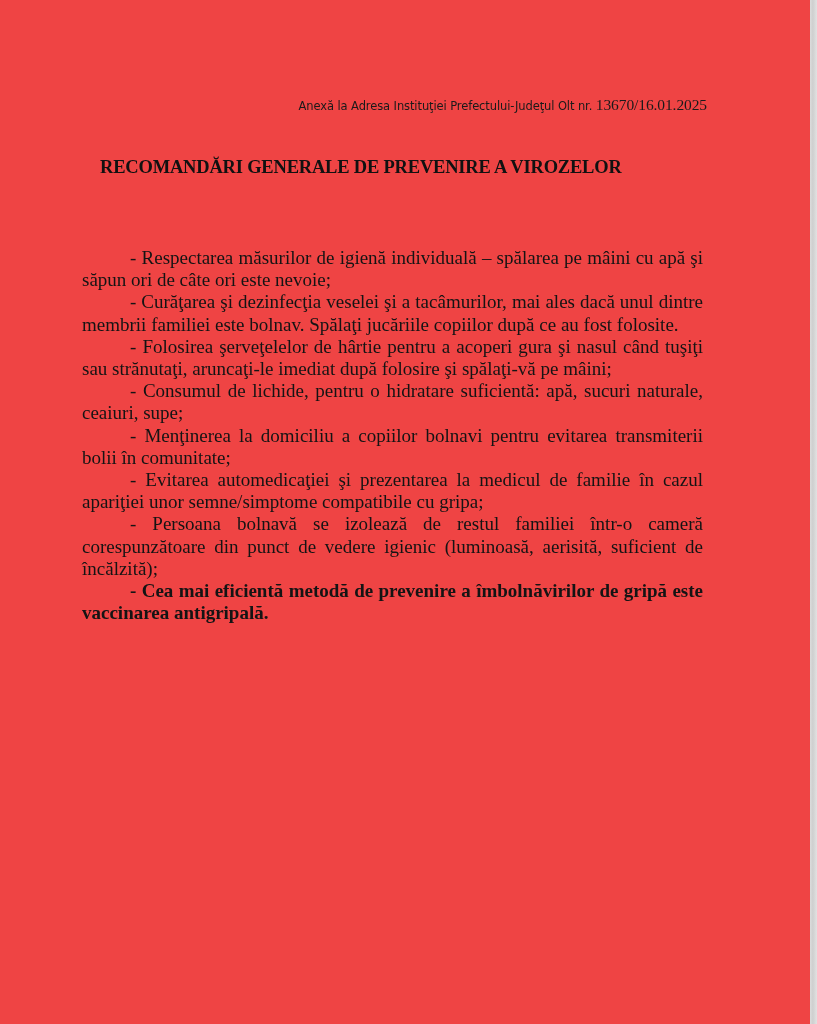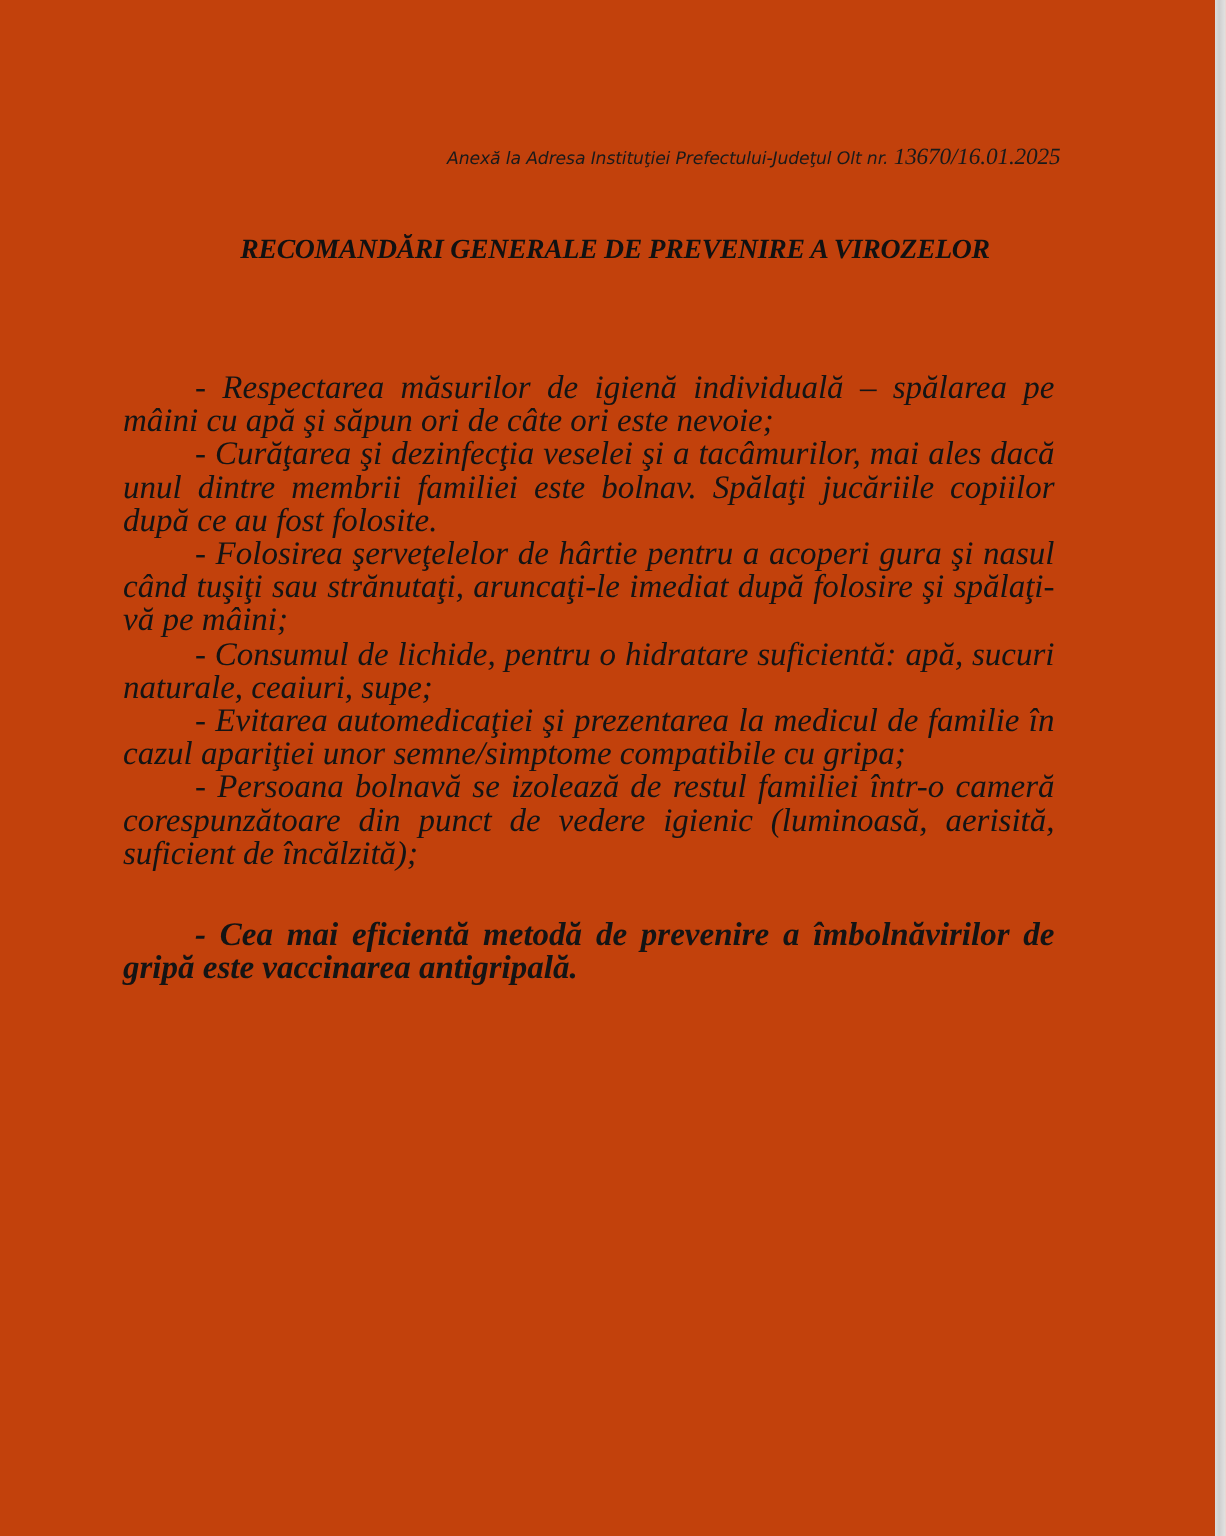--- a/index.html
+++ b/index.html
@@ -7,22 +7,21 @@
     padding: 0;
     width: 817px;
     height: 1024px;
     background: #ffffff;
     overflow: hidden;
   }
   .page {
     position: relative;
     width: 810px;
     height: 1024px;
-    background: #c2410c;
-    font-style: italic;
+    background: #ef4444;
   }
   .edge {
     position: absolute;
     top: 0;
     right: 0;
     width: 7px;
     height: 1024px;
     background: linear-gradient(to right, #dcdcdc, #cfcfcf 40%, #e2e2e2);
   }
   .annex {
@@ -37,65 +36,64 @@
   }
   .annex .num {
     font-family: "Liberation Serif", serif;
     font-size: 15.5px;
   }
   .title {
     position: absolute;
     top: 155px;
     left: 100px;
     width: 620px;
-    text-align: center;
     font-family: "Liberation Serif", serif;
     font-weight: bold;
     font-size: 18.5px;
     line-height: 25px;
     color: #111;
     letter-spacing: -0.2px;
   }
   .body {
     position: absolute;
     top: 247px;
     left: 82px;
     width: 621px;
     font-family: "Liberation Serif", serif;
-    font-size: 22px;
+    font-size: 19px;
     line-height: 22.2px;
     color: #141414;
   }
   .item {
     margin: 0;
     text-align: justify;
     text-indent: 48px;
   }
   .item.bold {
     font-weight: bold;
-    margin-top: 32px;
   }
 </style>
 </head>
 <body>
 
 <div class="page">
 
   <div class="annex">
     <span>Anexă la Adresa Instituţiei Prefectului-Judeţul Olt nr. </span><span class="num">13670/16.01.2025</span>
   </div>
 
   <div class="title">
     <div>RECOMANDĂRI GENERALE DE PREVENIRE A VIROZELOR</div>
   </div>
 
   <div class="body">
     <p class="item">- Respectarea măsurilor de igienă individuală – spălarea pe mâini cu apă şi săpun ori de câte ori este nevoie;</p>
     <p class="item">- Curăţarea şi dezinfecţia veselei şi a tacâmurilor, mai ales dacă unul dintre membrii  familiei este bolnav. Spălaţi jucăriile copiilor după ce au fost folosite.</p>
     <p class="item">- Folosirea şerveţelelor de hârtie pentru a acoperi gura şi nasul când tuşiţi sau strănutaţi, aruncaţi-le imediat după folosire şi spălaţi-vă pe mâini;</p>
     <p class="item">- Consumul de lichide, pentru o hidratare suficientă: apă, sucuri naturale, ceaiuri, supe;</p>
+    <p class="item">- Menţinerea la domiciliu a copiilor bolnavi pentru evitarea transmiterii bolii în comunitate;</p>
     <p class="item">- Evitarea automedicaţiei şi prezentarea la medicul de familie în cazul apariţiei unor semne/simptome compatibile cu gripa;</p>
     <p class="item">- Persoana bolnavă se izolează de restul familiei într-o cameră corespunzătoare din punct de vedere igienic (luminoasă, aerisită, suficient de încălzită);</p>
     <p class="item bold">- Cea mai eficientă metodă de prevenire a îmbolnăvirilor de gripă este vaccinarea antigripală.</p>
   </div>
 
 </div>
 <div class="edge"></div>
 
 </body></html>

